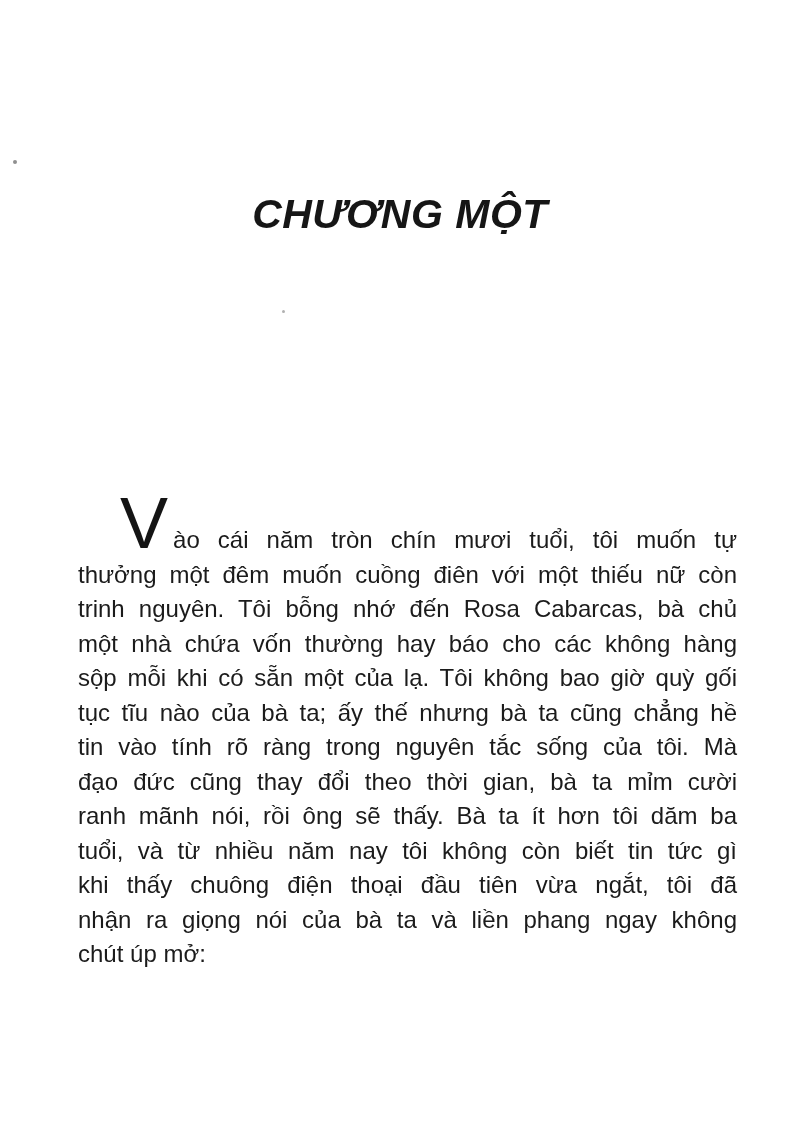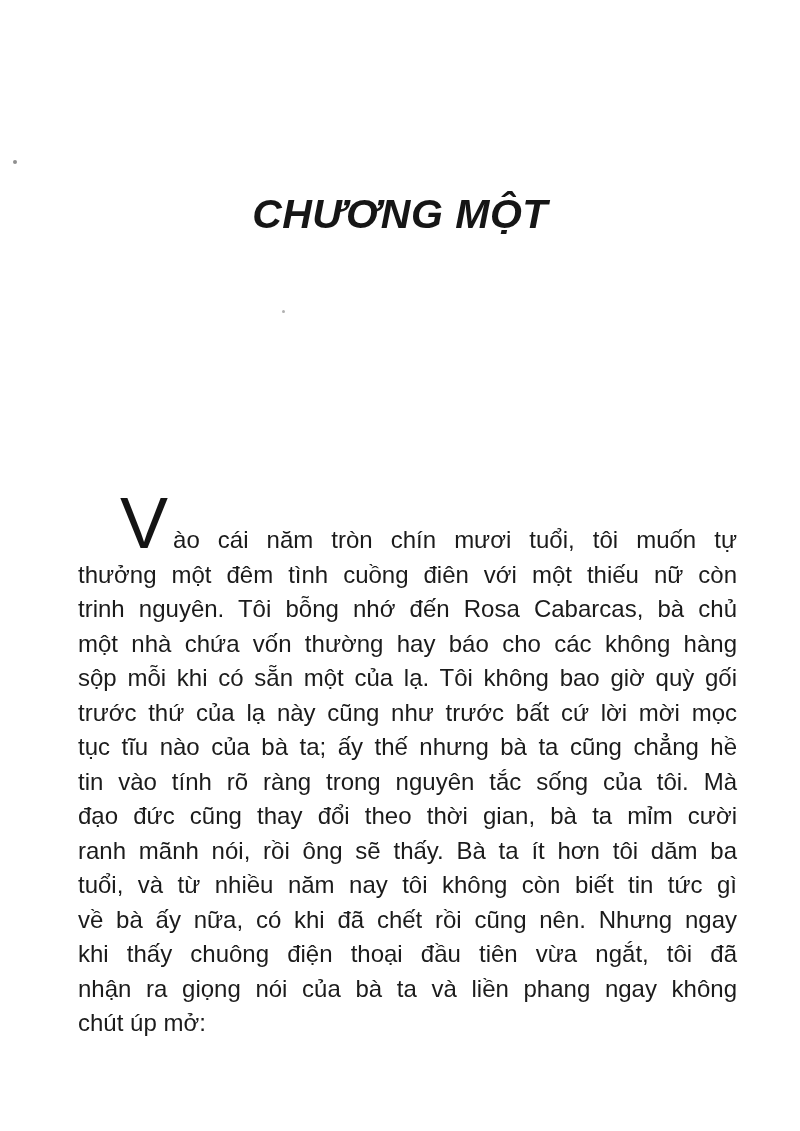--- a/index.html
+++ b/index.html
@@ -82,30 +82,28 @@
 
   <span class="speck speck-1"></span>
   <span class="speck speck-2"></span>
 
   <h1 class="chapter-title">CHƯƠNG MỘT</h1>
 
   <div class="body-text">
 
     <div class="line first"><span class="dropcap">V</span><span>ào cái năm tròn chín mươi tuổi, tôi muốn tự</span></div>
 
-    <div class="line">thưởng một đêm tình cuồng điên với một thiếu nữ còn</div>
+    <div class="line">thưởng một đêm muốn cuồng điên với một thiếu nữ còn</div>
     <div class="line">trinh nguyên. Tôi bỗng nhớ đến Rosa Cabarcas, bà chủ</div>
     <div class="line">một nhà chứa vốn thường hay báo cho các không hàng</div>
     <div class="line">sộp mỗi khi có sẵn một của lạ. Tôi không bao giờ quỳ gối</div>
-    <div class="line">trước thứ của lạ này cũng như trước bất cứ lời mời mọc</div>
     <div class="line">tục tĩu nào của bà ta; ấy thế nhưng bà ta cũng chẳng hề</div>
     <div class="line">tin vào tính rõ ràng trong nguyên tắc sống của tôi. Mà</div>
     <div class="line">đạo đức cũng thay đổi theo thời gian, bà ta mỉm cười</div>
     <div class="line">ranh mãnh nói, rồi ông sẽ thấy. Bà ta ít hơn tôi dăm ba</div>
     <div class="line">tuổi, và từ nhiều năm nay tôi không còn biết tin tức gì</div>
-    <div class="line">về bà ấy nữa, có khi đã chết rồi cũng nên. Nhưng ngay</div>
     <div class="line">khi thấy chuông điện thoại đầu tiên vừa ngắt, tôi đã</div>
     <div class="line">nhận ra giọng nói của bà ta và liền phang ngay không</div>
     <div class="line last">chút úp mở:</div>
 
   </div>
 
 </div>
 
 </body></html>

